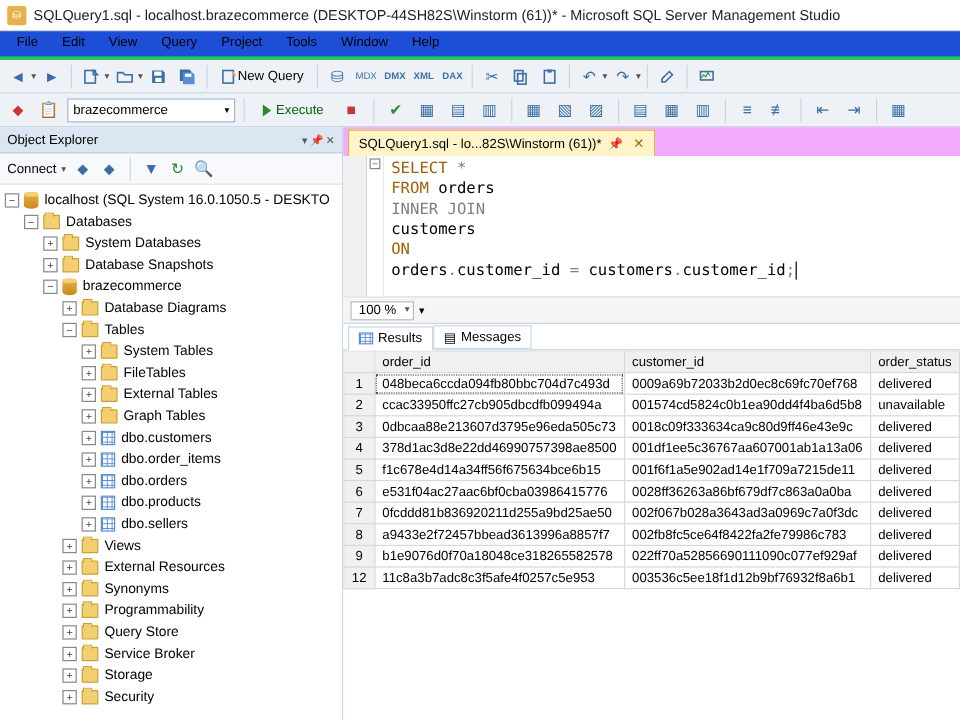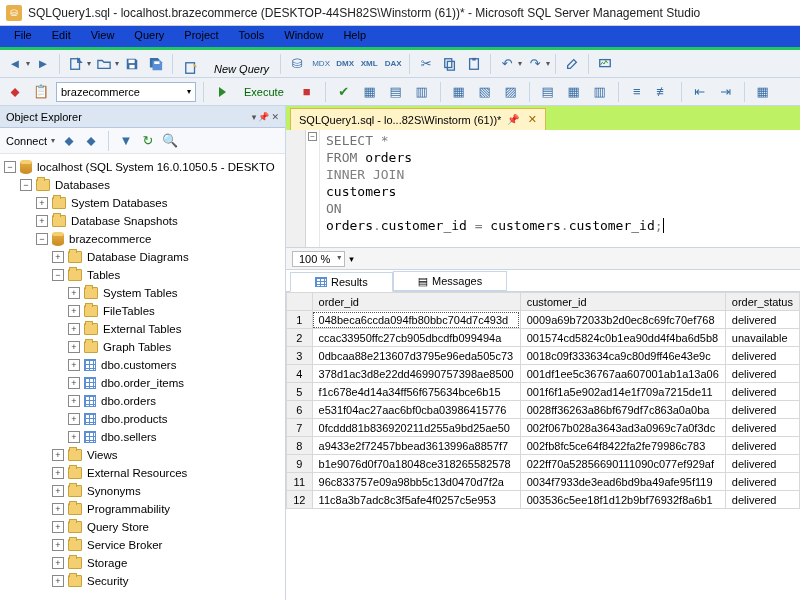--- a/index.html
+++ b/index.html
@@ -10,63 +10,63 @@
 .titlebar .title { font-size: 12px; color: #222; }
 
 .menubar { background: #1d4ed8; height: 24px; display: flex; align-items: flex-start; padding: 0 4px; border-bottom: 3px solid #22c55e; }
 .menubar .item { padding: 3px 10px; cursor: default; }
 
 .toolbar { background: #eef2f7; height: 28px; display: flex; align-items: center; padding: 0 4px; border-bottom: 1px solid #c9d6e6; gap: 2px; }
 .tbtn { width: 22px; height: 22px; display: flex; align-items: center; justify-content: center; color: #3a6ea5; cursor: default; font-size: 13px; }
 .tbtn svg { width: 14px; height: 14px; }
 .tsep { width: 1px; height: 20px; background: #c9d6e6; margin: 0 3px; }
 .tdrop { font-size: 8px; color: #555; margin-left: -2px; }
-.newq { display:flex; align-items:flex-end; height:22px; padding:0 6px; gap:16px;font-style:italic; }
+.newq { display:flex; align-items:center; height:22px; padding:0 6px; gap:0; }
 
 .execbar { background: #eef2f7; height: 28px; display: flex; align-items: center; padding: 0 4px; border-bottom: 1px solid #c9d6e6; gap: 4px; }
 .dbcombo { background: #fff; border: 1px solid #9fb8d9; height: 20px; width: 140px; padding: 0 4px; display: flex; align-items: center; justify-content: space-between; font-size: 11px; }
-.execbtn { display: flex; align-items: center; gap: 18px; padding: 0 8px; height: 22px; color: #006600; }
+.execbtn { display: flex; align-items: center; gap: 4px; padding: 0 8px; height: 22px; color: #006600; }
 .execbtn .tri { width: 0; height: 0; border-left: 7px solid #2a8a2a; border-top: 5px solid transparent; border-bottom: 5px solid transparent; }
 
 .main { display: flex; height: calc(600px - 26px - 24px - 28px - 28px); }
 
 .oe { width: 286px; background: #fff; border-right: 1px solid #c9d6e6; display:flex; flex-direction:column; }
 .oe-header { background: #dbe6f2; height: 22px; display:flex; align-items:center; padding:0 6px; font-size:11px; justify-content:space-between; border-bottom:1px solid #b8c8de; }
 .oe-header .winbtns { display:flex; gap:2px; font-size:9px; color:#555; }
 .oe-connect { height: 26px; display:flex; align-items:center; padding:0 6px; gap:6px; border-bottom:1px solid #e4e4e4; background:#f7f9fc; }
 .oe-tree { flex:1; overflow:auto; padding: 4px 0; font-size: 11.5px; }
 .tnode { display:flex; align-items:center; height: 18px; white-space:nowrap; cursor:default; }
 .tw { display:inline-block; }
 .exp { width:12px; height:12px; border:1px solid #888; display:inline-flex; align-items:center; justify-content:center; font-size:9px; line-height:1; color:#444; margin-right:4px; background:#fff; }
 .noexp { width:12px; display:inline-block; margin-right:4px; }
 .fico { width:14px; height:12px; background:#f3cf72; border:1px solid #c9a23a; margin-right:5px; border-radius:1px; position:relative; }
 .fico::before { content:""; position:absolute; top:-3px; left:0; width:6px; height:3px; background:#f3cf72; border:1px solid #c9a23a; border-bottom:none; border-radius:1px 1px 0 0; }
 .dbico { width:12px; height:14px; background:linear-gradient(#e8b04a,#c98a20); border-radius:6px/3px; margin-right:5px; position:relative; }
 .dbico::before { content:""; position:absolute; top:0;left:0;right:0;height:4px; background:#f3cf72; border-radius:6px/3px; }
 .tblico { width:12px; height:12px; background:#fff; border:1px solid #5a8fd6; margin-right:5px; background-image:linear-gradient(#5a8fd6 1px,transparent 1px),linear-gradient(90deg,#5a8fd6 1px,transparent 1px); background-size:4px 4px; }
 
 .right { flex:1; display:flex; flex-direction:column; background:#fff; }
-.tabstrip { height: 24px; background:#bef264; display:flex; align-items:flex-end; padding-left:4px; }
+.tabstrip { height: 24px; background:#f0abfc; display:flex; align-items:flex-end; padding-left:4px; }
 .ftab { background:#fff4c8; border:1px solid #d6b84e; border-bottom:none; height:22px; display:flex; align-items:center; padding:0 8px; gap:6px; font-size:11px; }
 .ftab .x { color:#a06a00; cursor:default; font-size:11px; margin-left:2px; }
 
 .editor { background:#fff; flex:0 0 auto; display:flex; border-bottom:1px solid #c9d6e6; }
 .gutter { width:20px; background:#f0f0f0; border-right:1px solid #d4d4d4; }
 .outline { width:14px; background:#fff; border-right:1px solid #e8e8e8; display:flex; flex-direction:column; align-items:center; padding-top:2px; }
 .outline .om { width:9px;height:9px;border:1px solid #888; font-size:8px; display:flex;align-items:center;justify-content:center; color:#555;}
 .code { font-family: Consolas, monospace; font-size: 13px; padding: 2px 6px; line-height: 17px; white-space:pre; }
-.kw { color:#737373; } .gray { color:#808080; }
+.kw { color:#a16207; } .gray { color:#808080; }
 .caret { border-right:1px solid #000; animation:none; }
 
 .zoombar { height:22px; background:#f5f5f5; border-bottom:1px solid #c9d6e6; display:flex; align-items:center; padding:0 6px; gap:4px; font-size:11px; }
 .zoombox { border:1px solid #bbb; background:#fff; padding:1px 14px 1px 6px; position:relative; }
 .zoombox::after { content:"▾"; position:absolute; right:3px; top:1px; font-size:8px; color:#555; }
 
 .restabs { height:22px; display:flex; align-items:flex-end; padding-left:4px; background:#fff; border-bottom:1px solid #c9d6e6; }
-.rtab { border:1px solid #c9d6e6; height:20px; padding:0 24px; display:flex; align-items:center; gap:4px; font-size:11px; background:#fff; }
+.rtab { border:1px solid #c9d6e6; height:20px; padding:0 8px; display:flex; align-items:center; gap:4px; font-size:11px; background:#fff; }
 .rtab.active { border-bottom:1px solid #fff; position:relative; top:1px; }
 .rtico { width:12px;height:10px; border:1px solid #5a8fd6; background-image:linear-gradient(#5a8fd6 1px,transparent 1px),linear-gradient(90deg,#5a8fd6 1px,transparent 1px); background-size:4px 3px; }
 
 .grid { flex:1; overflow:auto; font-size:11px; font-family:"Segoe UI",sans-serif; }
 .grid table { border-collapse:collapse; }
 .grid th, .grid td { border:1px solid #d8d8d8; padding:2px 6px; text-align:left; white-space:nowrap; height:18px; }
 .grid th { background:#f0f0f0; font-weight:normal; position:sticky; top:0;margin-left:36px; }
 .grid td.rownum { background:#f0f0f0; text-align:center; width:28px; }
 .grid td.sel { background:#fff; outline:1px dotted #555; outline-offset:-2px; }
 .grid .corner { background:#f0f0f0; width:28px; }
@@ -474,26 +474,20 @@
               <td>002fb8fc5ce64f8422fa2fe79986c783</td>
               <td>delivered</td>
             </tr>
             <tr>
               <td class="rownum">9</td>
               <td>b1e9076d0f70a18048ce318265582578</td>
               <td>022ff70a52856690111090c077ef929af</td>
               <td>delivered</td>
             </tr>
             <tr>
-              <td class="rownum">11</td>
-              <td>96c833757e09a98bb5c13d0470d7f2a</td>
-              <td>0034f7933de3ead6bd9ba49afe95f119</td>
-              <td>delivered</td>
-            </tr>
-            <tr>
               <td class="rownum">12</td>
               <td>11c8a3b7adc8c3f5afe4f0257c5e953</td>
               <td>003536c5ee18f1d12b9bf76932f8a6b1</td>
               <td>delivered</td>
             </tr>
           </tbody>
       </table>
     </div>
   </div>
 </div>

